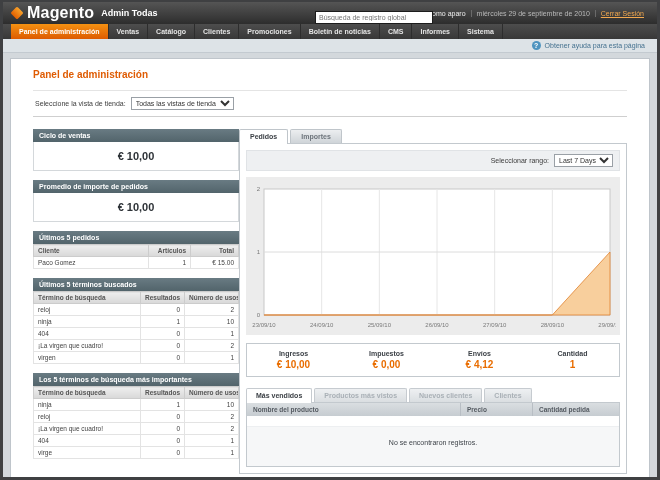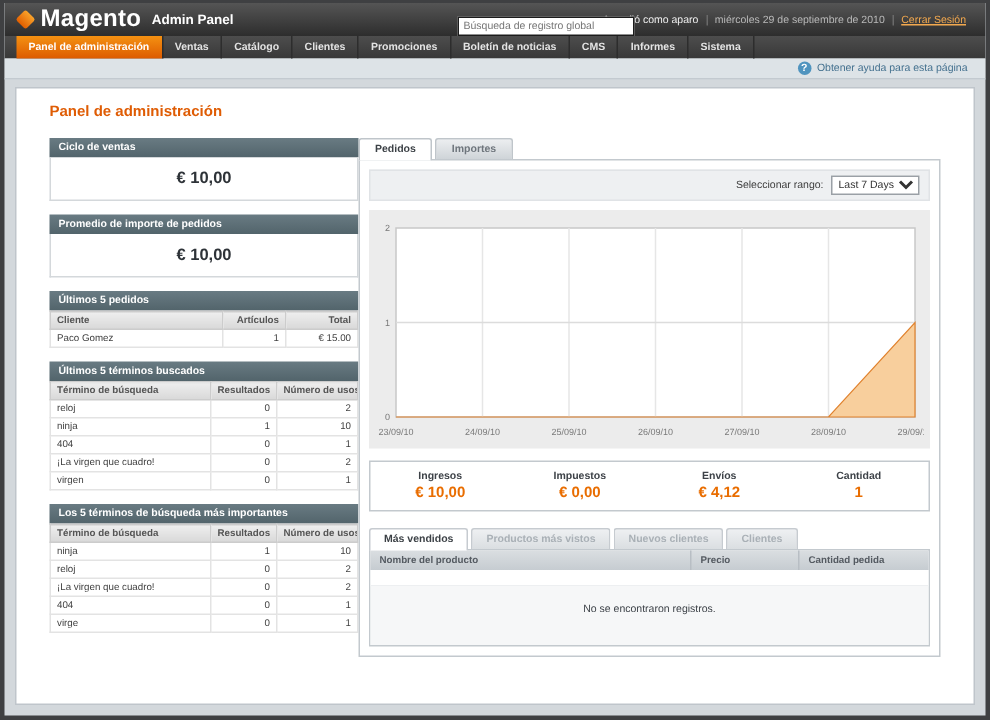--- a/index.html
+++ b/index.html
@@ -9,21 +9,21 @@
   .page { height:100%; background:#d3d8dc; overflow:hidden; }
 
   
   .hdr { height:22px; background:linear-gradient(#555555,#2d2d2d); position:relative;
          display:flex; align-items:center; padding:0 8px; }
   .logo { display:flex; align-items:center; gap:4px; }
   .logo-mark { width:12px; height:12px; background:linear-gradient(#f8a22a,#e25f00);
                transform:rotate(45deg) scale(.78); border-radius:2px; }
   .logo-text { color:#fff; font-size:16px; font-weight:bold; letter-spacing:.2px; }
   .logo-suffix { color:#fff; font-size:9px; font-weight:bold; margin-left:3px; }
-  .search { position:absolute; left:302px; top:4px; }
+  .search { position:absolute; left:312px; top:4px; }
   .search input { width:118px; height:13px; font-size:7px; padding:0 3px;
                   border:1px solid #1c1c1c; background:#fff; color:#444;
                   font-family:"Liberation Sans", sans-serif; }
   .hdr-right { margin-left:auto; display:flex; align-items:center; font-size:7px; color:#cfcfcf; }
   .hdr-right .seg { padding:0 5px; border-left:1px solid #6a6a6a; }
   .hdr-right .seg:first-child { border-left:0; }
   .logged { color:#efefef; }
   .datetxt { color:#b9b9b9; }
   .logout { color:#f3a94f; text-decoration:underline; cursor:pointer; }
 
@@ -96,21 +96,21 @@
 </head>
 <body>
 
 <div class="frame">
   <div class="page">
 
     <div class="hdr">
       <div class="logo">
         <span class="logo-mark"></span>
         <span class="logo-text">Magento</span>
-        <span class="logo-suffix">Admin Panel</span>
+        <span class="logo-suffix">Admin Todas</span>
       </div>
       <div class="search">
         <input type="text" placeholder="Búsqueda de registro global" style="">
       </div>
       <div class="hdr-right">
         <span class="seg logged">Accedió como aparo</span>
         <span class="seg datetxt">miércoles 29 de septiembre de 2010</span>
         <span class="seg"><a class="logout">Cerrar Sesión</a></span>
       </div>
     </div>
@@ -155,20 +155,26 @@
       </div>
 
     <div class="helpbar">
       <span class="help-ico">?</span>
       <a class="help-link">Obtener ayuda para esta página</a>
     </div>
 
     <div class="content">
       <div class="page-title">Panel de administración</div>
 
+      <div class="storebar">
+        <span>Seleccione la vista de tienda:</span>
+        <select>
+          <option>Todas las vistas de tienda</option>
+        </select>
+      </div>
 
       <div class="cols">
 
         <div class="leftcol">
 
           <div class="card">
             <div class="card-hd">Ciclo de ventas</div>
             <div class="card-val">€ 10,00</div>
           </div>
 

